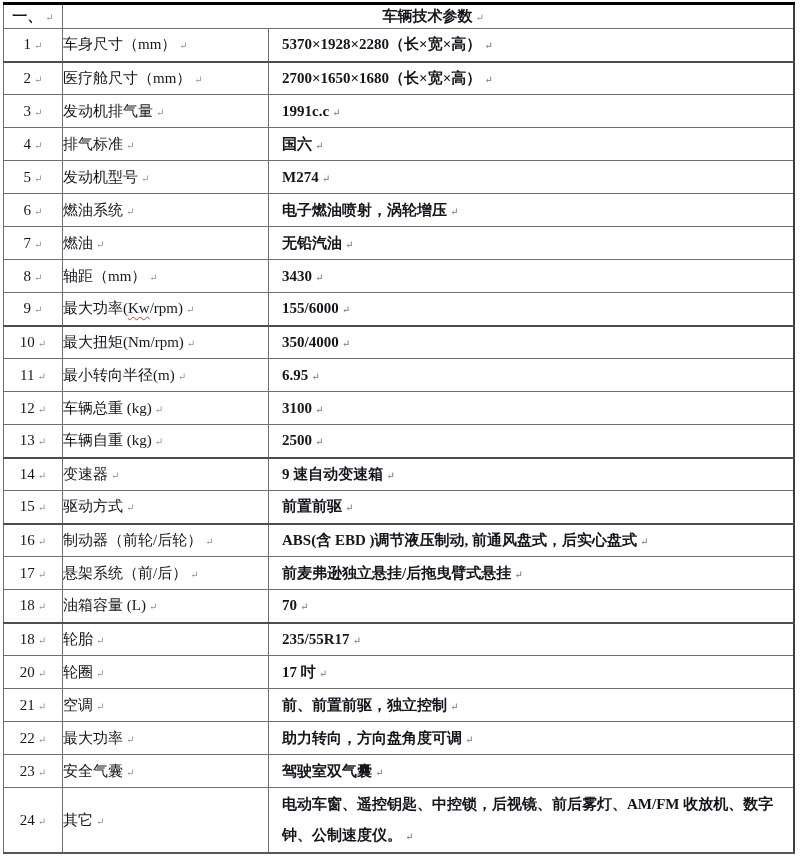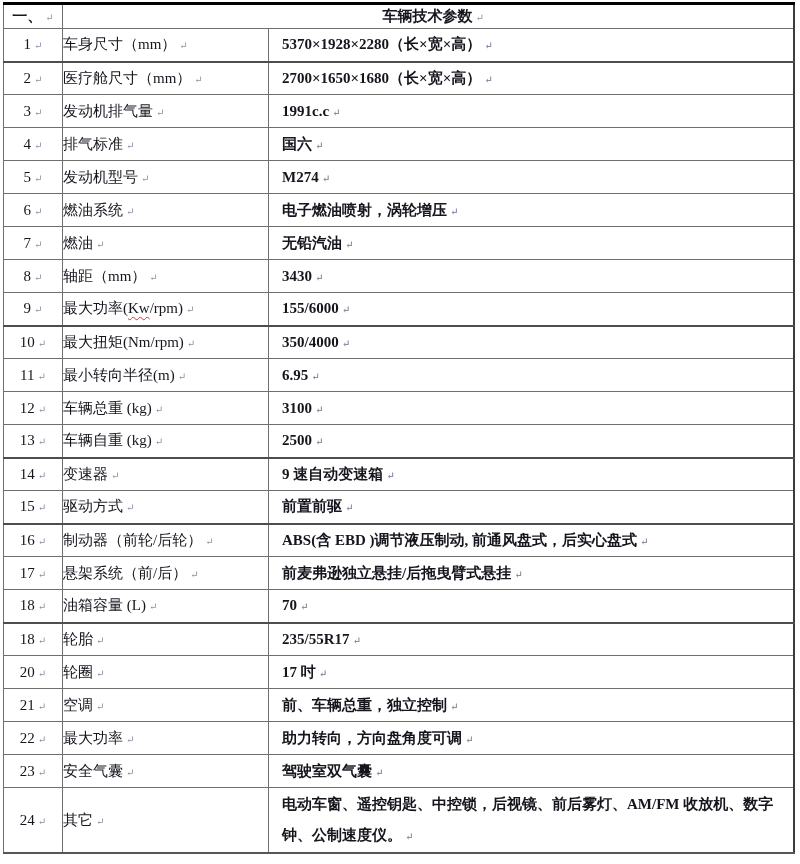--- a/index.html
+++ b/index.html
@@ -186,21 +186,21 @@
           <td class="c-value"><span>235/55R17</span><span class="pm">↵</span><span class="pm rowend">↵</span></td>
         </tr>
         <tr>
           <td class="c-no"><span>20</span><span class="pm">↵</span></td>
           <td class="c-label"><span>轮圈</span><span class="pm">↵</span></td>
           <td class="c-value"><span>17 吋</span><span class="pm">↵</span><span class="pm rowend">↵</span></td>
         </tr>
         <tr>
           <td class="c-no"><span>21</span><span class="pm">↵</span></td>
           <td class="c-label"><span>空调</span><span class="pm">↵</span></td>
-          <td class="c-value"><span>前、车辆总重，独立控制</span><span class="pm">↵</span><span class="pm rowend">↵</span></td>
+          <td class="c-value"><span>前、前置前驱，独立控制</span><span class="pm">↵</span><span class="pm rowend">↵</span></td>
         </tr>
         <tr>
           <td class="c-no"><span>22</span><span class="pm">↵</span></td>
           <td class="c-label"><span>最大功率</span><span class="pm">↵</span></td>
           <td class="c-value"><span>助力转向，方向盘角度可调</span><span class="pm">↵</span><span class="pm rowend">↵</span></td>
         </tr>
         <tr>
           <td class="c-no"><span>23</span><span class="pm">↵</span></td>
           <td class="c-label"><span>安全气囊</span><span class="pm">↵</span></td>
           <td class="c-value"><span>驾驶室双气囊</span><span class="pm">↵</span><span class="pm rowend">↵</span></td>

